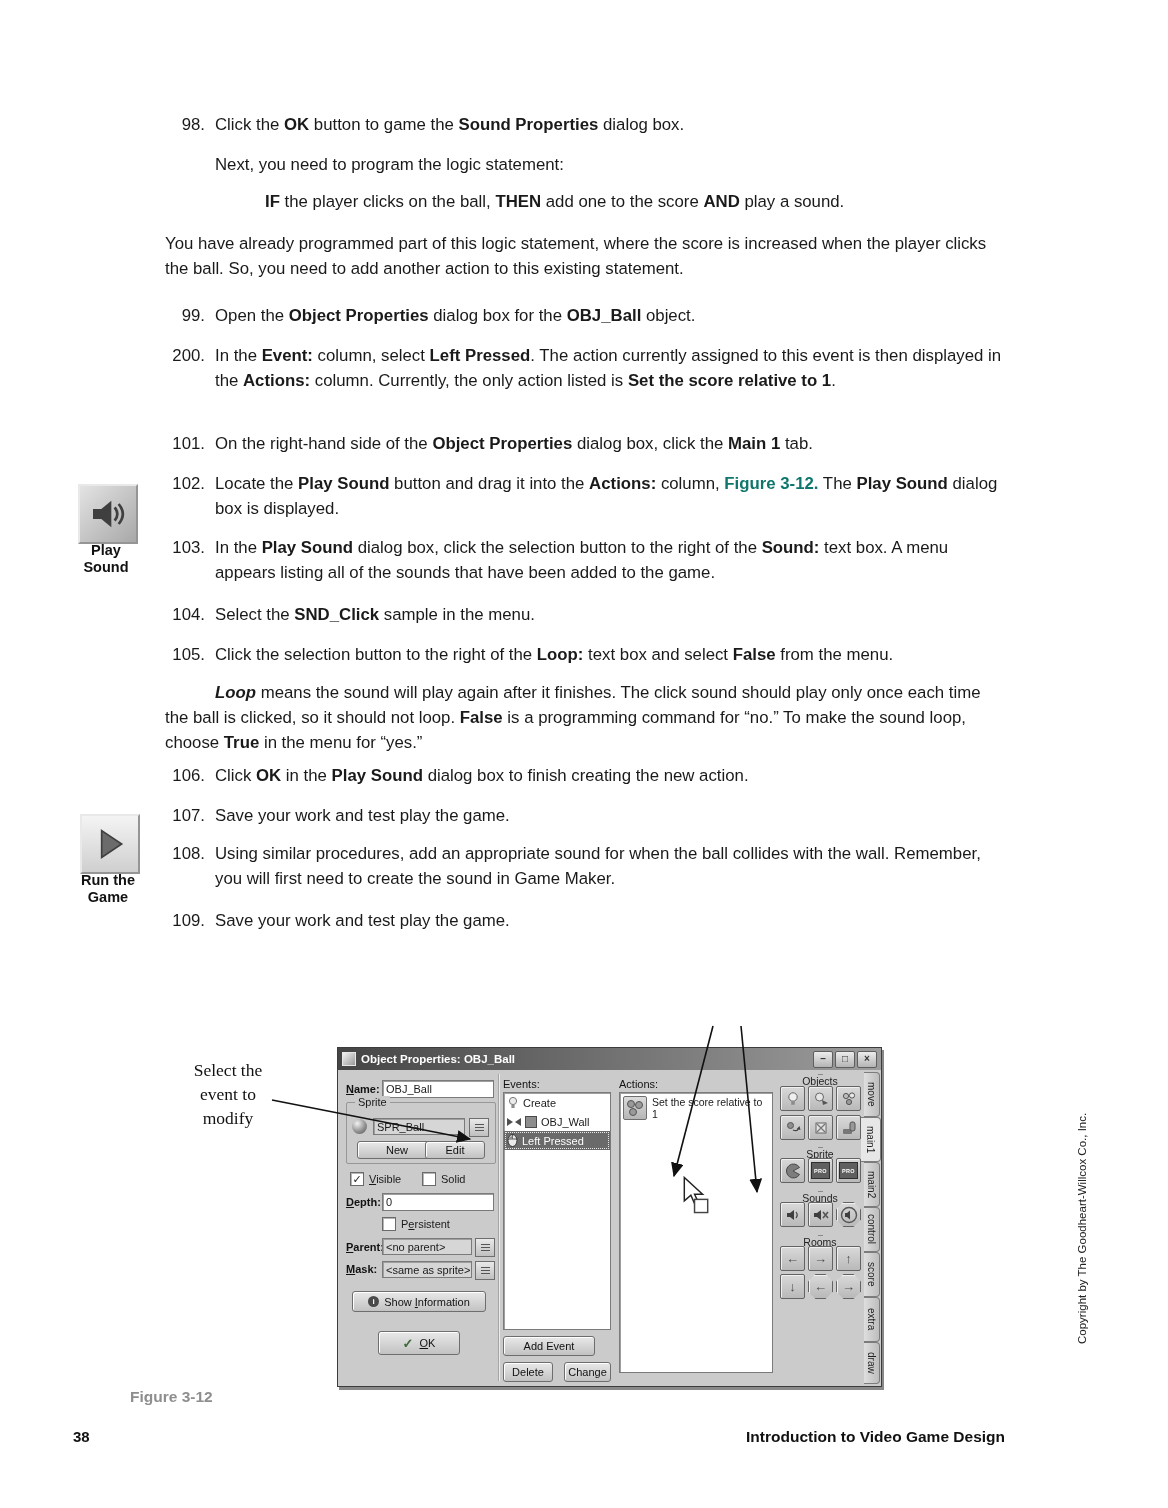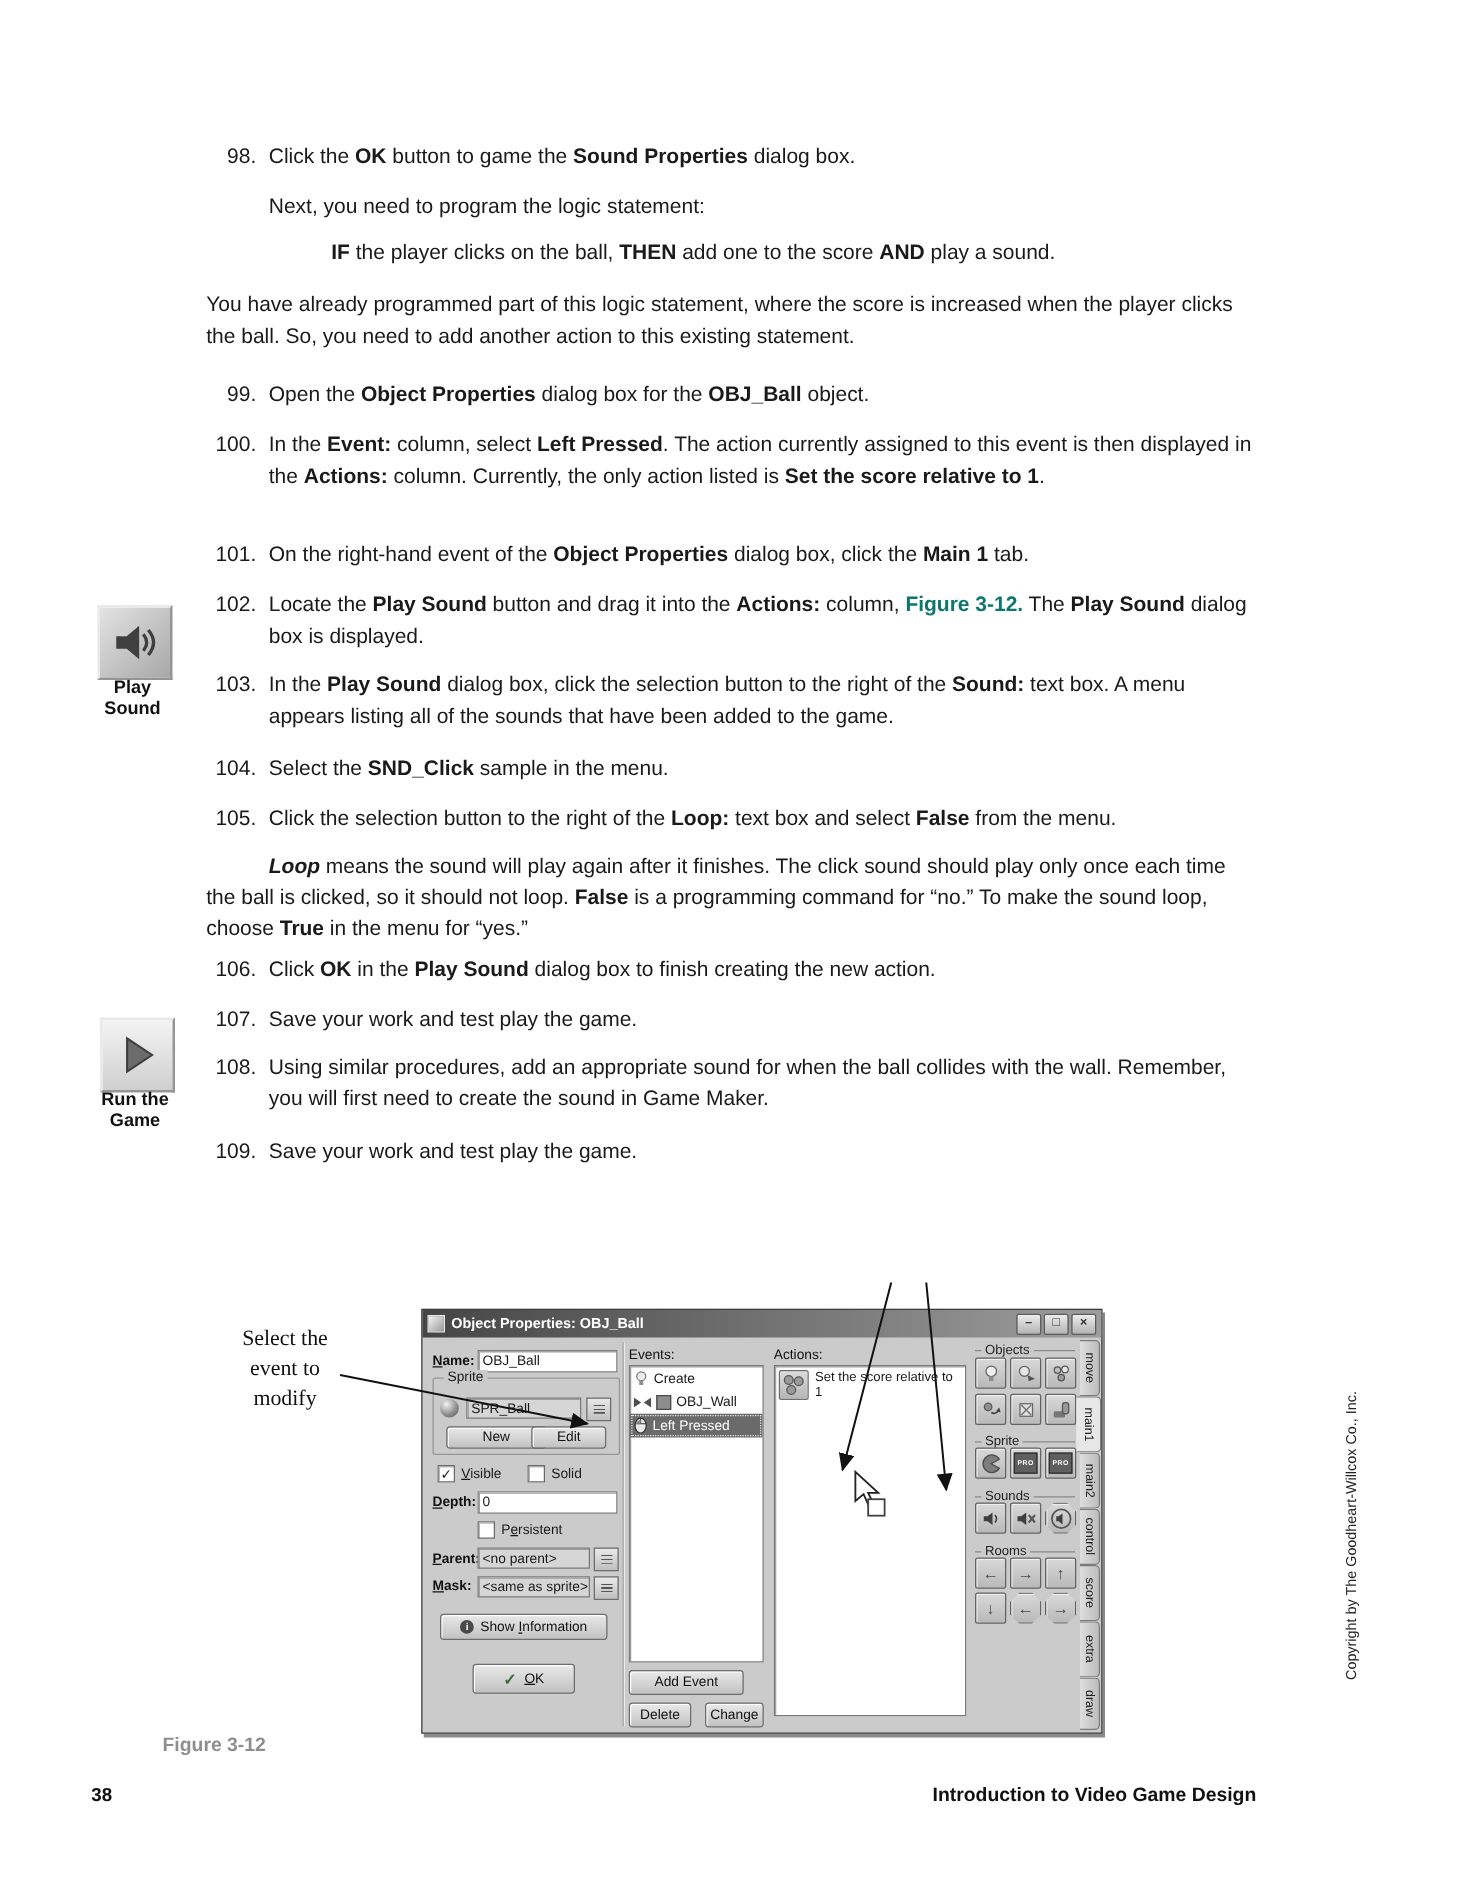--- a/index.html
+++ b/index.html
@@ -62,21 +62,21 @@
   .listbox{position:absolute;background:#fff;border:1px solid #7a7a7a;box-shadow:inset 1px 1px 0 #9f9f9f;box-sizing:border-box;}
   .erow{height:19px;display:flex;align-items:center;gap:4px;padding:0 3px;font-size:11px;white-space:nowrap;}
   .erow.sel{background:#6a6a6a;color:#fff;outline:1px dotted #e8e8e8;outline-offset:-2px;}
   .swatch{width:10px;height:10px;background:#8d8d8d;border:1px solid #4a4a4a;flex:none;}
 
   .arow{display:flex;align-items:center;gap:5px;padding:3px;font-size:10.5px;}
   .aicon{width:22px;height:22px;background:linear-gradient(#dcdcdc,#b5b5b5);border:1px solid #6e6e6e;border-radius:2px;
          position:relative;flex:none;}
   .aicon i{position:absolute;width:6px;height:6px;border-radius:50%;background:#9a9a9a;border:1px solid #555;}
 
-  .gl{position:absolute;display:flex;align-items:center;font-size:10.5px;color:#222;white-space:nowrap;}
+  .gl{position:absolute;display:flex;align-items:center;font-size:10.5px;color:#222;white-space:nowrap;flex-direction:column;}
   .gl i{height:1px;background:#8a8a8a;flex:none;display:block;}
   .ibtn{position:absolute;width:25px;height:25px;background:linear-gradient(#d9d9d9,#b9b9b9);border:1px solid #636363;
         box-shadow:inset 1px 1px 0 #f0f0f0;border-radius:2px;display:flex;align-items:center;justify-content:center;box-sizing:border-box;}
   .ibtn.oct{clip-path:polygon(30% 0,70% 0,100% 30%,100% 70%,70% 100%,30% 100%,0 70%,0 30%);border-radius:0;}
   .ibtn .ar{font-size:13px;font-weight:700;color:#4c4c4c;line-height:1;}
   .probox{width:17px;height:15px;background:#5f5f5f;border:1px solid #2e2e2e;color:#fff;font-size:5.5px;font-weight:700;
           display:flex;align-items:center;justify-content:center;letter-spacing:.3px;}
 
   .vtab{position:absolute;left:526px;width:16px;background:linear-gradient(90deg,#dedede,#bdbdbd);border:1px solid #7c7c7c;
         border-left:none;border-radius:0 4px 4px 0;writing-mode:vertical-rl;font-size:10px;color:#222;
@@ -103,26 +103,26 @@
       <div class="txt"><span>Click the </span><span class="rs-b">OK</span><span> button to game the </span><span class="rs-b">Sound Properties</span><span> dialog box.</span></div>
     </div>
     <div class="para" style="top:152px;padding-left:50px"><span>Next, you need to program the logic statement:</span></div>
     <div class="para" style="top:189px;padding-left:100px"><span class="rs-b">IF</span><span> the player clicks on the ball, </span><span class="rs-b">THEN</span><span> add one to the score </span><span class="rs-b">AND</span><span> play a sound.</span></div>
     <div class="para" style="top:231px"><span>You have already programmed part of this logic statement, where the score is increased when the player clicks the ball. So, you need to add another action to this existing statement.</span></div>
     <div class="step" style="top:303px">
       <div class="num">99.</div>
       <div class="txt"><span>Open the </span><span class="rs-b">Object Properties</span><span> dialog box for the </span><span class="rs-m">OBJ_Ball</span><span> object.</span></div>
     </div>
     <div class="step" style="top:343px">
-      <div class="num">100.</div>
+      <div class="num">200.</div>
       <div class="txt"><span>In the </span><span class="rs-b">Event:</span><span> column, select </span><span class="rs-m">Left Pressed</span><span>. The action currently assigned to this event is then displayed in the </span><span class="rs-b">Actions:</span><span> column. Currently, the only action listed is </span><span class="rs-m">Set the score relative to 1</span><span>.</span></div>
     </div>
     <div class="step" style="top:431px">
       <div class="num">101.</div>
-      <div class="txt"><span>On the right-hand event of the </span><span class="rs-b">Object Properties</span><span> dialog box, click the </span><span class="rs-b">Main 1</span><span> tab.</span></div>
+      <div class="txt"><span>On the right-hand side of the </span><span class="rs-b">Object Properties</span><span> dialog box, click the </span><span class="rs-b">Main 1</span><span> tab.</span></div>
     </div>
     <div class="step" style="top:471px">
       <div class="num">102.</div>
       <div class="txt"><span>Locate the </span><span class="rs-b">Play Sound</span><span> button and drag it into the </span><span class="rs-b">Actions:</span><span> column, </span><span class="rs-g">Figure 3-12.</span><span> The </span><span class="rs-b">Play Sound</span><span> dialog box is displayed.</span></div>
     </div>
     <div class="step" style="top:535px">
       <div class="num">103.</div>
       <div class="txt"><span>In the </span><span class="rs-b">Play Sound</span><span> dialog box, click the selection button to the right of the </span><span class="rs-b">Sound:</span><span> text box. A menu appears listing all of the sounds that have been added to the game.</span></div>
     </div>
     <div class="step" style="top:602px">

